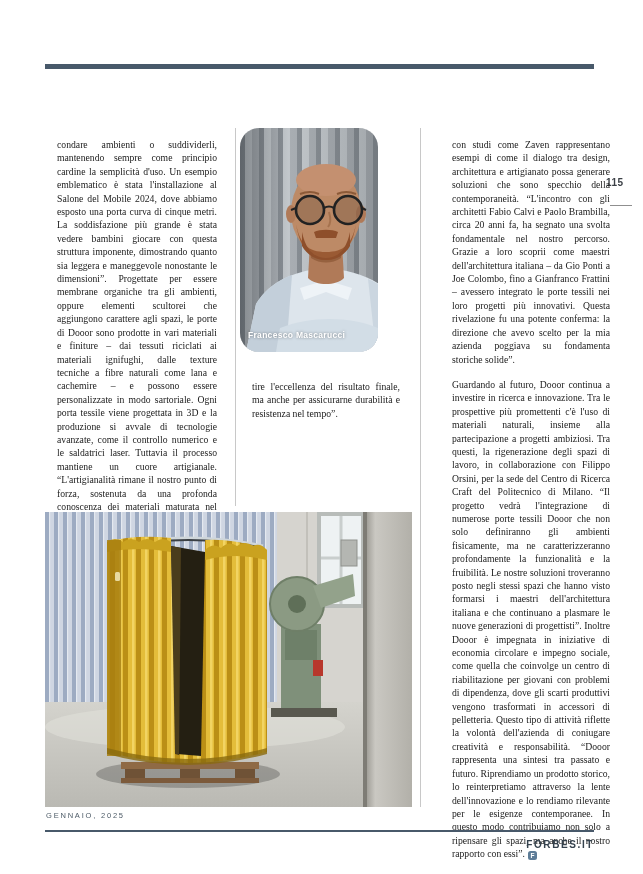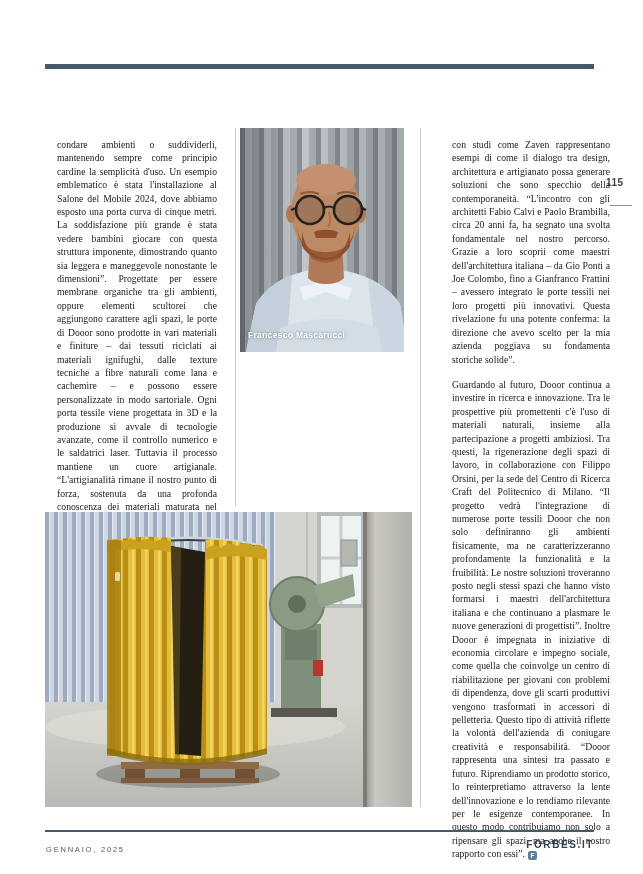--- a/index.html
+++ b/index.html
@@ -12,35 +12,35 @@
   .pageno-rule{position:absolute;left:610px;top:205px;width:22px;height:1px;background:#8f8f8f;}
   .col{position:absolute;top:126px;font-size:9.7px;line-height:13.4px;text-align:justify;
        color:#212121;}
   .col p{margin:12px;}
   .col-left{left:45px;width:184px;}
   .col-middle{left:240px;top:368px;width:172px;}
   .col-right{left:440px;width:182px;}
   .vrule{position:absolute;width:1px;background:#c8c8c8;}
   .vrule1{left:235px;top:128px;height:378px;}
   .vrule2{left:420px;top:128px;height:679px;}
-  .portrait{position:absolute;left:240px;top:128px;width:164px;height:224px;margin:0;
+  .portrait{position:absolute;left:240px;top:128px;width:138px;height:224px;margin:0;
             background:repeating-linear-gradient(90deg,#888e94 0 5px,#c2c7cb 5px 12px,#a9aeb3 12px 19px);
-            overflow:hidden;}
+            overflow:hidden;border-radius:19px;}
   .portrait .shade{position:absolute;inset:0;
             background:linear-gradient(90deg,rgba(30,35,40,.38),rgba(30,35,40,0) 35%,rgba(30,35,40,.18) 95%);}
   .portrait svg{position:absolute;left:0;top:0;}
   .portrait figcaption{position:absolute;left:8px;bottom:12px;
             font-family:"Liberation Sans", sans-serif;font-size:8.5px;font-weight:bold;
             color:#ffffff;letter-spacing:.3px;text-shadow:0 0 3px rgba(0,0,0,.45);}
   .product{position:absolute;left:45px;top:512px;width:367px;height:295px;margin:0;overflow:hidden;}
   .endmark{display:inline-block;width:9px;height:9px;border-radius:2.5px;background:#5d7c97;
            color:#fff;font-family:"Liberation Sans", sans-serif;font-size:6.5px;font-weight:bold;
            line-height:9px;text-align:center;vertical-align:-1px;margin-left:3px;}
   .footer-rule{position:absolute;left:45px;top:830px;width:549px;height:2px;background:#48596a;}
-  .footer-left{position:absolute;left:46px;top:845px;font-family:"Liberation Sans", sans-serif;
+  .footer-left{position:absolute;left:46px;top:811px;font-family:"Liberation Sans", sans-serif;
            font-size:7.5px;letter-spacing:1.8px;color:#4c5a66;}
   .footer-right{position:absolute;right:49px;top:839px;font-family:"Liberation Sans", sans-serif;
            font-size:10px;font-weight:bold;letter-spacing:1.6px;color:#35424e;}
 </style>
 </head>
 <body>
 
 <div class="page">
 
   <div class="top-rule"></div>
@@ -83,20 +83,21 @@
       <path d="M84,80 Q89,77 94,80" fill="none" stroke="#222" stroke-width="2.2"></path>
       <path d="M56,80 L51,82 M122,80 L126,82" stroke="#222" stroke-width="2"></path>
 
       <path d="M60,66 Q70,62 79,66 M97,66 Q106,62 116,66" stroke="#8c5a38" stroke-width="2" fill="none"></path>
       <path d="M89,84 Q92,94 88,99" stroke="#a5724e" stroke-width="2" fill="none"></path>
     </svg>
     <figcaption>Francesco Mascarucci</figcaption>
   </figure>
 
   <div class="col col-middle">
+    <p>tire l'eccellenza del risultato finale, ma anche per assicurarne durabilità e resistenza nel tempo”.</p>
   </div>
 
   <div class="vrule vrule2"></div>
 
   <div class="col col-right">
     <p>con studi come Zaven rappresentano esempi di come il dialogo tra design, architettura e artigianato possa generare soluzioni che sono specchio della contemporaneità. “L'incontro con gli architetti Fabio Calvi e Paolo Brambilla, circa 20 anni fa, ha segnato una svolta fondamentale nel nostro percorso. Grazie a loro scoprii come maestri dell'architettura italiana – da Gio Ponti a Joe Colombo, fino a Gianfranco Frattini – avessero integrato le porte tessili nei loro progetti più innovativi. Questa rivelazione fu una potente conferma: la direzione che avevo scelto per la mia azienda poggiava su fondamenta storiche solide”.</p>
     <p><span>Guardando al futuro, Dooor continua a investire in ricerca e innovazione. Tra le prospettive più promettenti c'è l'uso di materiali naturali, insieme alla partecipazione a progetti ambiziosi. Tra questi, la rigenerazione degli spazi di lavoro, in collaborazione con Filippo Orsini, per la sede del Centro di Ricerca Craft del Politecnico di Milano. “Il progetto vedrà l'integrazione di numerose porte tessili Dooor che non solo definiranno gli ambienti fisicamente, ma ne caratterizzeranno profondamente la funzionalità e la fruibilità. Le nostre soluzioni troveranno posto negli stessi spazi che hanno visto formarsi i maestri dell'architettura italiana e che continuano a plasmare le nuove generazioni di progettisti”. Inoltre Dooor è impegnata in iniziative di economia circolare e impegno sociale, come quella che coinvolge un centro di riabilitazione per giovani con problemi di dipendenza, dove gli scarti produttivi vengono trasformati in accessori di pelletteria. Questo tipo di attività riflette la volontà dell'azienda di coniugare creatività e responsabilità. “Dooor rappresenta una sintesi tra passato e futuro. Riprendiamo un prodotto storico, lo reinterpretiamo attraverso la lente dell'innovazione e lo rendiamo rilevante per le esigenze contemporanee. In questo modo contribuiamo non solo a ripensare gli spazi, ma anche il nostro rapporto con essi”.</span><span class="endmark">F</span></p>
   </div>
 
   <figure class="product">

